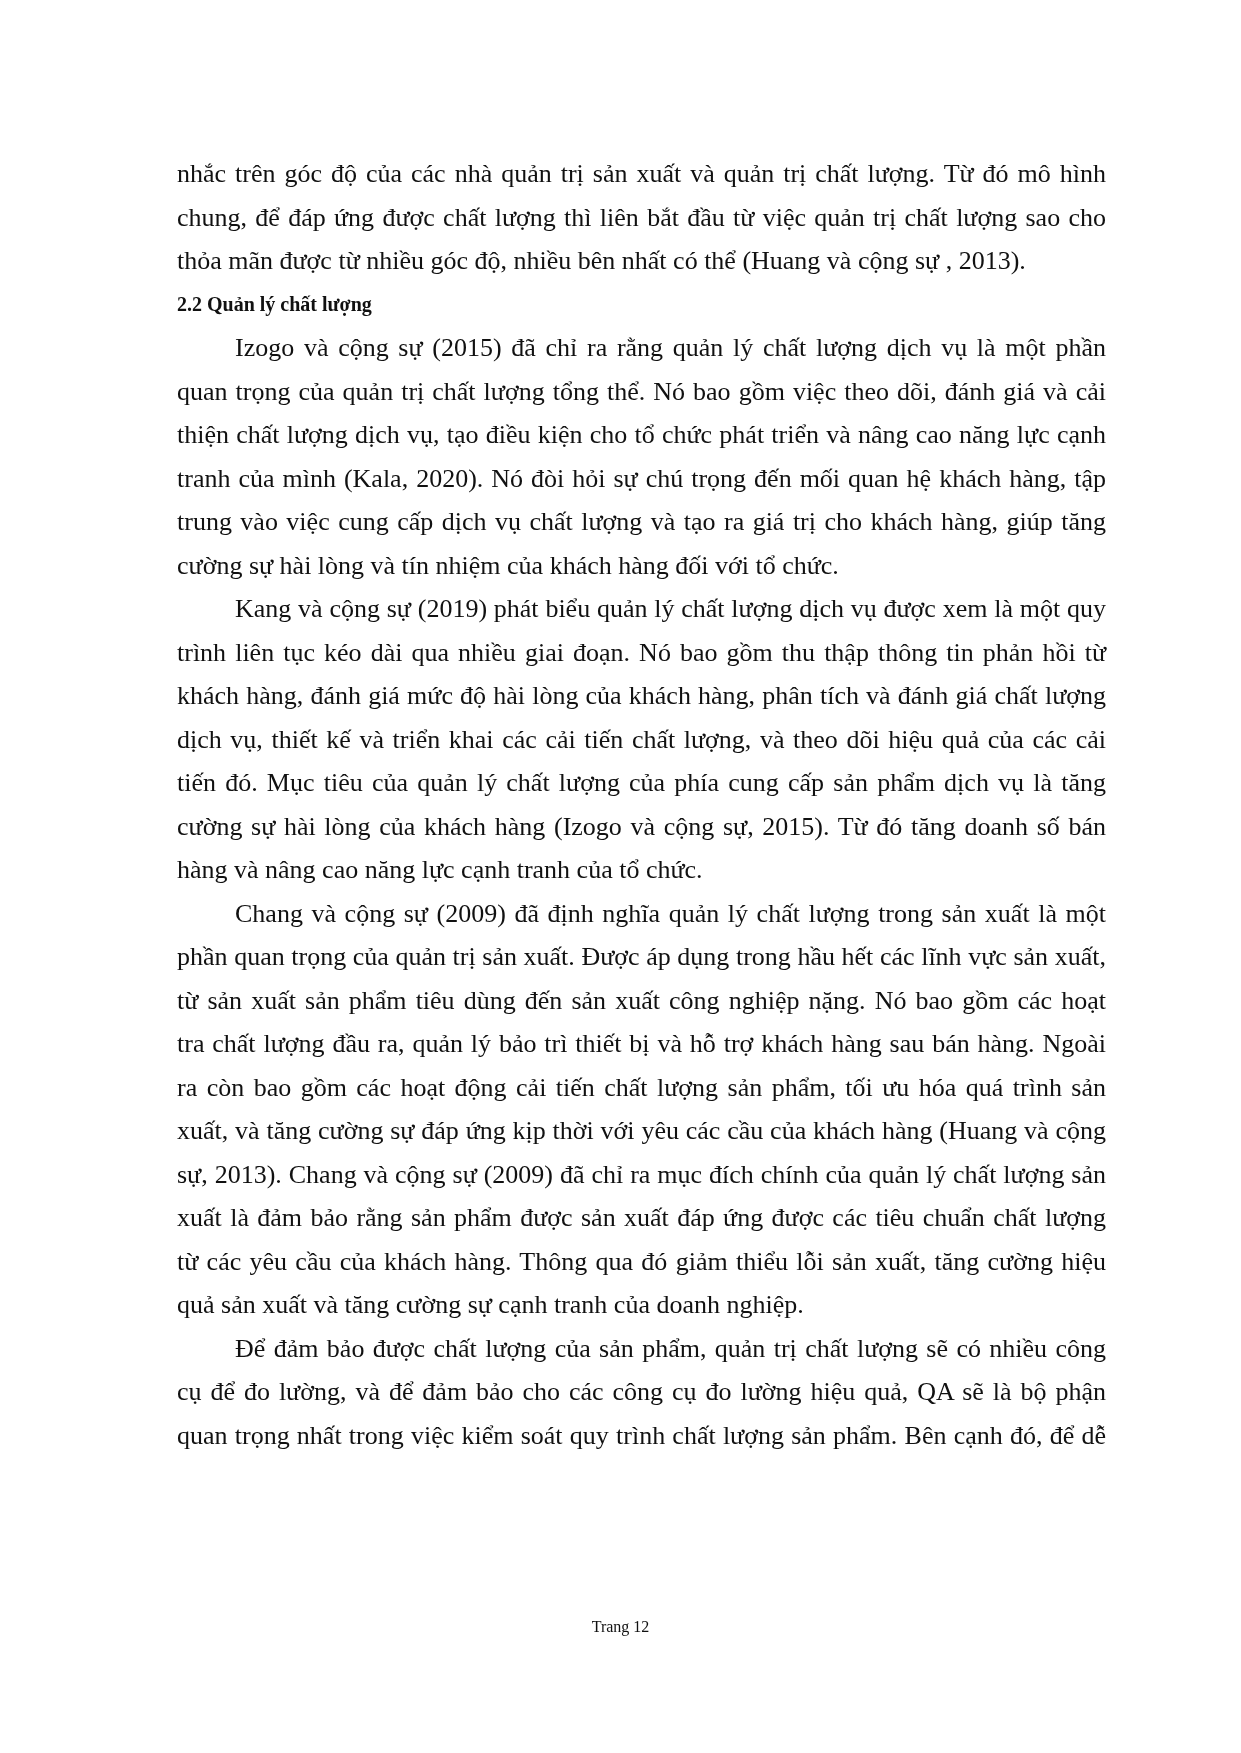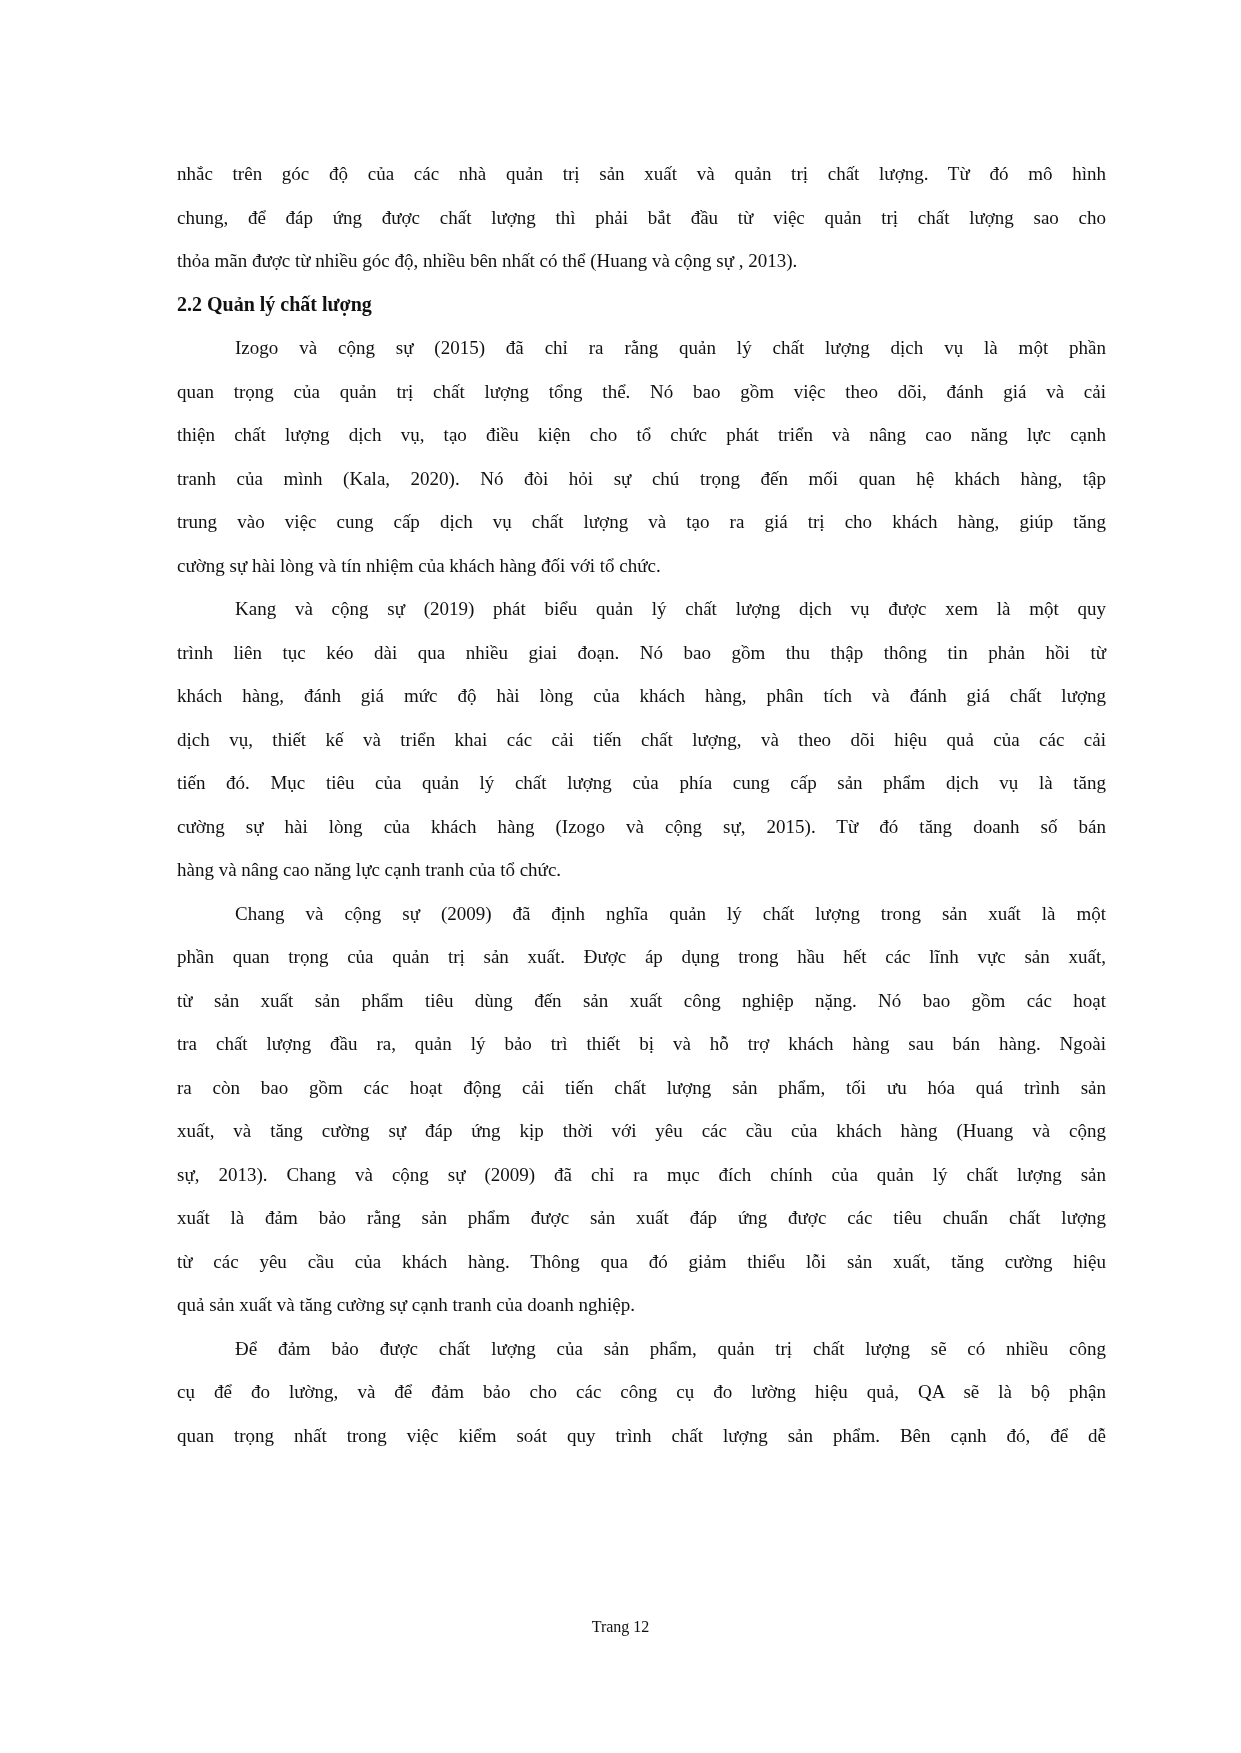--- a/index.html
+++ b/index.html
@@ -15,21 +15,21 @@
       font-family: "Liberation Serif", "DejaVu Serif", serif;
       color: #111111;
     }
     .page {
       position: absolute;
       left: 177px;
       top: 152px;
       width: 929px;
     }
     .line {
-      font-size: 19px;
+      font-size: 26px;
       line-height: 43.5px;
       height: 43.5px;
       white-space: nowrap;
       text-align: justify;
       text-align-last: justify;
       letter-spacing: 0px;
     }
     .line.last {
       text-align-last: left;
       font-family: Liberation Serif, serif;
@@ -54,21 +54,21 @@
       line-height: 30px;
     }
   </style>
 </head>
 <body>
 
 <div class="page">
 
   <div>
     <div class="line">nhắc trên góc độ của các nhà quản trị sản xuất và quản trị chất lượng. Từ đó mô hình</div>
-    <div class="line">chung, để đáp ứng được chất lượng thì phải bắt đầu từ việc quản trị chất lượng sao cho</div>
+    <div class="line">chung, để đáp ứng được chất lượng thì liên bắt đầu từ việc quản trị chất lượng sao cho</div>
     <div class="line last">thỏa mãn được từ nhiều góc độ, nhiều bên nhất có thể (Huang và cộng sự , 2013).</div>
   </div>
 
   <div class="heading">2.2 Quản lý chất lượng</div>
 
   <div>
     <div class="line indent">Izogo và cộng sự (2015) đã chỉ ra rằng quản lý chất lượng dịch vụ là một phần</div>
     <div class="line">quan trọng của quản trị chất lượng tổng thể. Nó bao gồm việc theo dõi, đánh giá và cải</div>
     <div class="line">thiện chất lượng dịch vụ, tạo điều kiện cho tổ chức phát triển và nâng cao năng lực cạnh</div>
     <div class="line">tranh của mình (Kala, 2020). Nó đòi hỏi sự chú trọng đến mối quan hệ khách hàng, tập</div>

